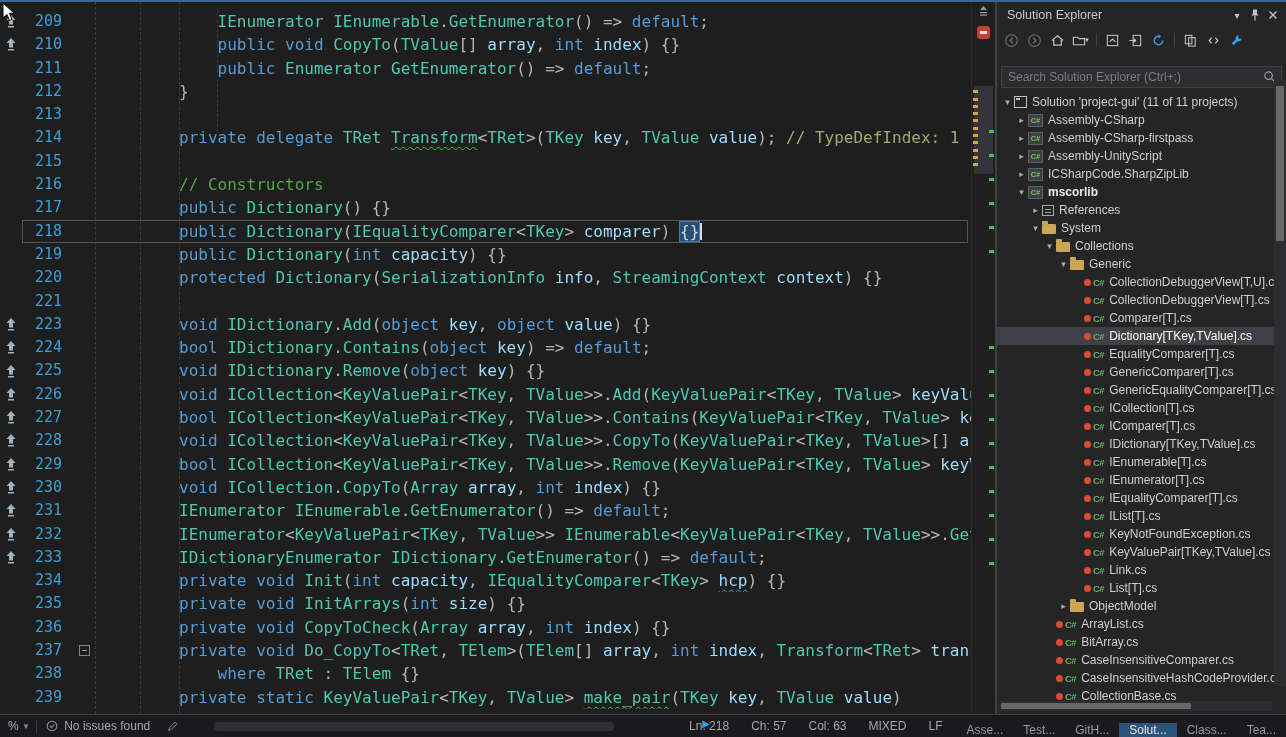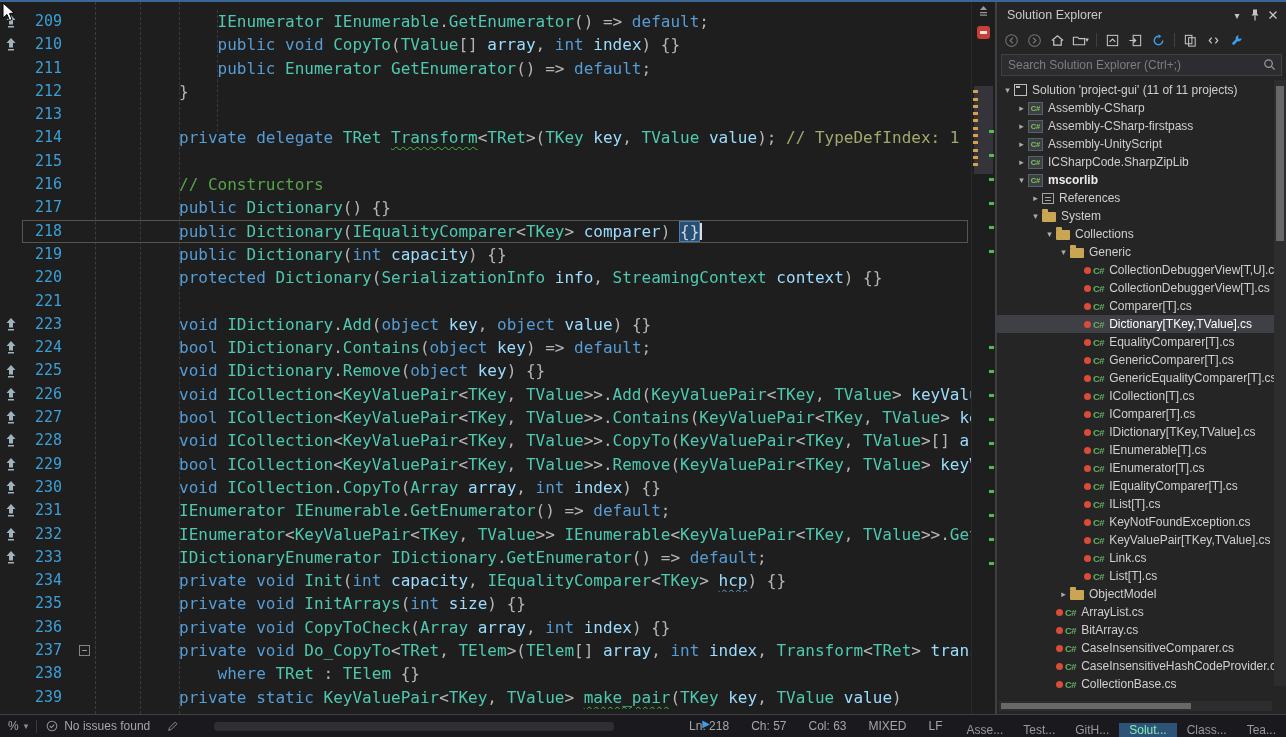--- a/index.html
+++ b/index.html
@@ -46,21 +46,21 @@
 
   
   #se{width:289px;flex:none;background:#252526;position:relative;display:flex;flex-direction:column;color:#CCC;}
   .se-title{height:26px;display:flex;align-items:center;padding:0 4px 0 10px;font-size:12.5px;color:#C8C8C8;flex:none;}
   .se-title .spacer{flex:1;}
   .ticon{width:18px;height:18px;display:flex;align-items:center;justify-content:center;color:#C5C5C5;font-size:10px;}
   .se-toolbar{height:24px;display:flex;align-items:center;gap:2px;padding:0 4px;flex:none;}
   .tb-icon{width:21px;height:20px;display:flex;align-items:center;justify-content:center;position:relative;}
   .mini-caret{font-size:7px;color:#C5C5C5;margin-left:-2px;}
   .tb-sep{width:1px;height:14px;background:#3F3F46;margin:0 3px;}
-  .se-search{margin:2px 4px 5px;position:relative;height:22px;flex:none;}
+  .se-search{margin:14px 4px 5px;position:relative;height:22px;flex:none;}
   .se-search input{width:100%;height:100%;background:#2D2D31;border:1px solid #3F3F46;color:#CCC;
         font-size:12px;padding:0 24px 0 6px;box-sizing:border-box;font-family:"Liberation Sans",sans-serif;outline:none;}
   .se-search input::placeholder{color:#7E7E7E;}
   .search-glyph{position:absolute;right:5px;top:3px;}
   .se-tree{flex:1;overflow:hidden;position:relative;}
   .tree-row{height:18px;display:flex;align-items:center;font-size:12px;color:#CFCFCF;white-space:nowrap;overflow:hidden;}
   .tree-row.sel{background:#3F3F46;color:#FFF;}
   .tree-row.bold .tlabel{font-weight:bold;color:#ECECEC;}
   .chev{width:13px;flex:none;text-align:center;font-size:9px;color:#ABABAB;}
   .ic{flex:none;margin-right:5px;}
@@ -86,21 +86,21 @@
         box-sizing:border-box;font-size:12px;color:#A6A6A6;}
   .sb-item{display:flex;align-items:center;gap:5px;padding:0 8px;height:100%;}
   .sb-sep{width:1px;height:13px;background:#3A3A3E;}
   .sb-caret{font-size:9px;color:#8F8F8F;}
   .sb-hscroll{flex:1;position:relative;height:100%;margin:0 6px;}
   .hthumb{position:absolute;left:20px;top:7px;height:9px;width:400px;background:#2F2F33;border-radius:4px;}
   .harrow{position:absolute;left:508px;top:3px;color:#3B9EEA;font-size:10px;}
   #sb-metrics{display:flex;gap:22px;padding-right:14px;}
   #panel-tabs{display:flex;height:100%;align-items:flex-end;}
   .ptab{display:flex;align-items:center;padding:0 10px;color:#9A9A9A;font-size:12px;}
-  .ptab.active{background:#2D5379;color:#86efac;}
+  .ptab.active{background:#2D5379;color:#e5e5e5;}
 
   #mouse-cursor{position:absolute;left:2px;top:2px;z-index:99;pointer-events:none;}
 </style>
 </head>
 <body>
 
 <div id="app">
   <div class="top-accent"></div>
 
   <div id="main">

